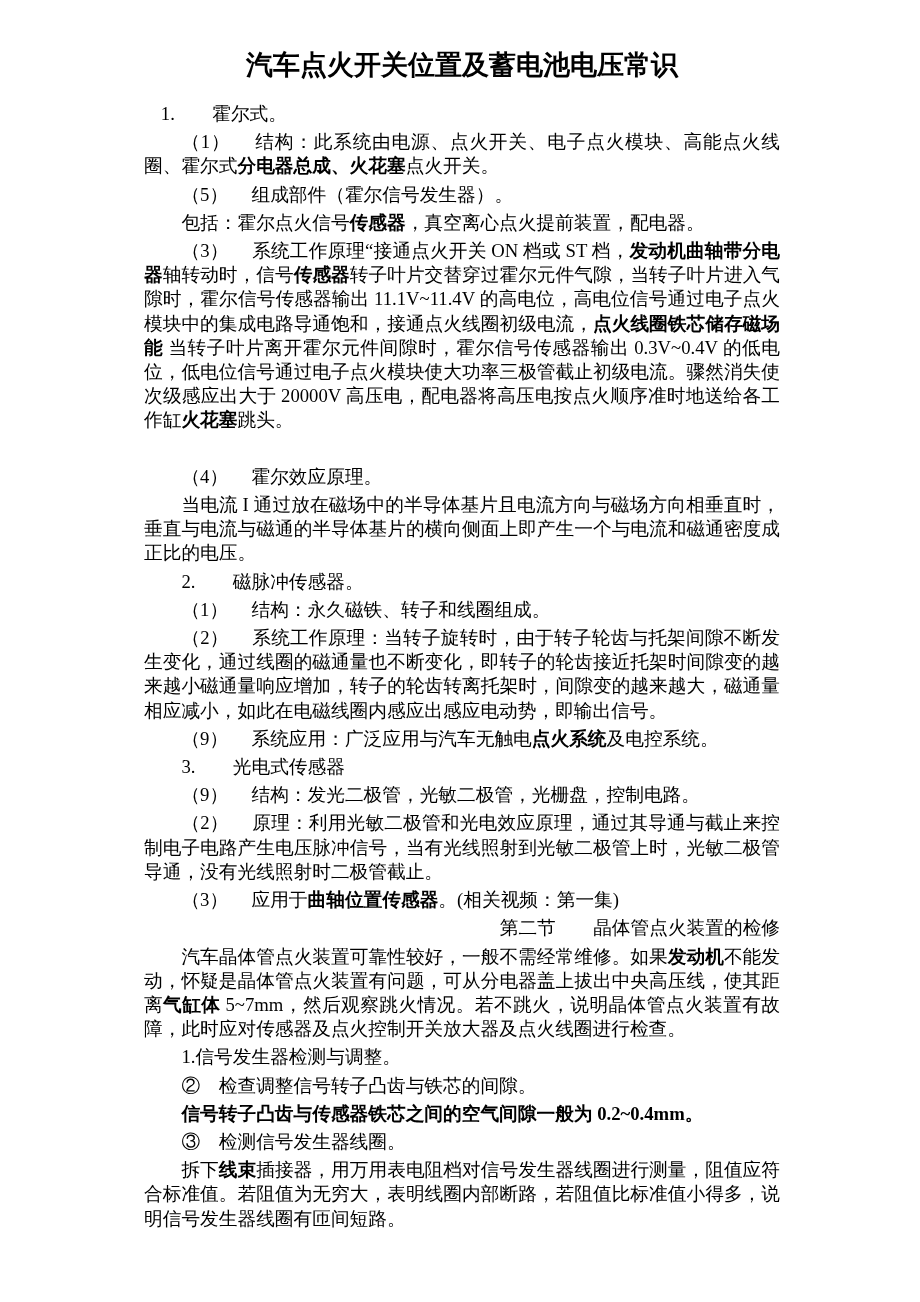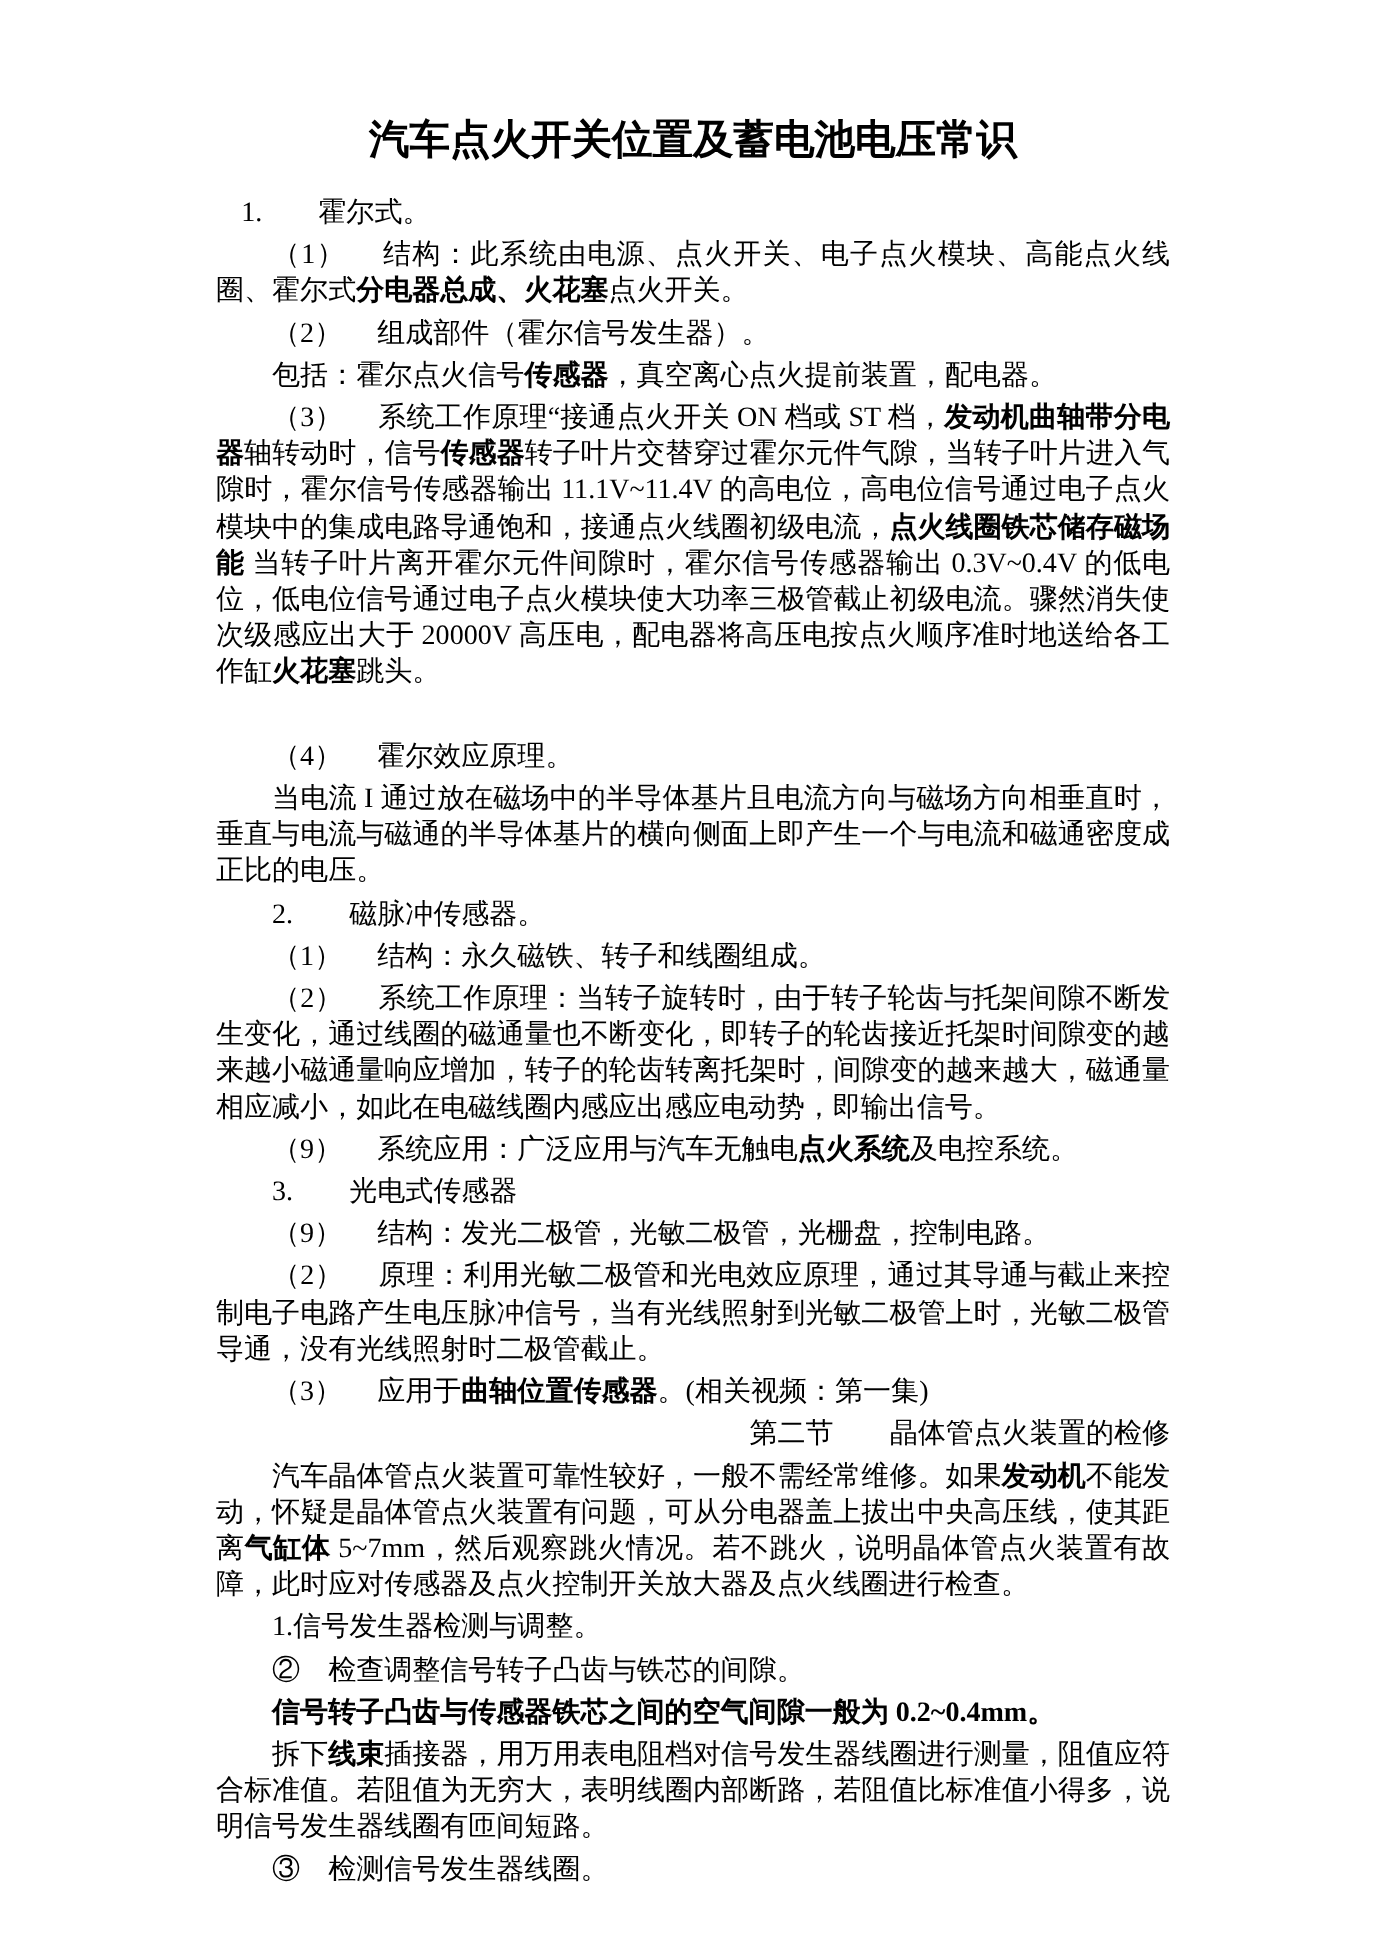--- a/index.html
+++ b/index.html
@@ -9,21 +9,21 @@
   }
   .page {
     position: relative;
     width: 920px;
     height: 1302px;
     background: #ffffff;
     overflow: hidden;
     font-family: "Liberation Serif", "DejaVu Serif", serif;
     color: #000000;
     box-sizing: border-box;
-    padding: 76px 136px 0 140px;
+    padding: 48px 136px 0 140px;
   }
   .doc-title {
     margin: 0 0 20px 0;
     font-size: 27px;
     font-weight: bold;
     text-align: center;
     line-height: 34px;
     white-space: nowrap;
   }
   .para {
@@ -40,35 +40,35 @@
   .bold { font-weight: bold; }
 </style>
 </head>
 <body>
 
 <div class="page">
   <h1 class="doc-title">汽车点火开关位置及蓄电池电压常识</h1>
   <div id="doc-body">
       <p class="para indent-sm"><span>1.　　霍尔式。</span></p>
       <p class="para body"><span>（1）　 结构：此系统由电源、点火开关、电子点火模块、高能点火线圈、霍尔式</span><span class="bold">分电器总成、火花塞</span><span>点火开关。</span></p>
-      <p class="para body"><span>（2）　 组成部件（霍尔信号发生器）。</span></p>
+      <p class="para body"><span>（5）　 组成部件（霍尔信号发生器）。</span></p>
       <p class="para body"><span>包括：霍尔点火信号</span><span class="bold">传感器</span><span>，真空离心点火提前装置，配电器。</span></p>
       <p class="para body"><span>（3）　 系统工作原理“接通点火开关 ON 档或 ST 档，</span><span class="bold">发动机曲轴带分电器</span><span>轴转动时，信号</span><span class="bold">传感器</span><span>转子叶片交替穿过霍尔元件气隙，当转子叶片进入气隙时，霍尔信号传感器输出 11.1V~11.4V 的高电位，高电位信号通过电子点火模块中的集成电路导通饱和，接通点火线圈初级电流，</span><span class="bold">点火线圈铁芯储存磁场能</span><span> 当转子叶片离开霍尔元件间隙时，霍尔信号传感器输出 0.3V~0.4V 的低电位，低电位信号通过电子点火模块使大功率三极管截止初级电流。骤然消失使次级感应出大于 20000V 高压电，配电器将高压电按点火顺序准时地送给各工作缸</span><span class="bold">火花塞</span><span>跳头。</span></p>
       <p class="para blank">&nbsp;</p>
       <p class="para body"><span>（4）　 霍尔效应原理。</span></p>
       <p class="para body"><span>当电流 I 通过放在磁场中的半导体基片且电流方向与磁场方向相垂直时，垂直与电流与磁通的半导体基片的横向侧面上即产生一个与电流和磁通密度成正比的电压。</span></p>
       <p class="para body"><span>2.　　磁脉冲传感器。</span></p>
       <p class="para body"><span>（1）　 结构：永久磁铁、转子和线圈组成。</span></p>
       <p class="para body"><span>（2）　 系统工作原理：当转子旋转时，由于转子轮齿与托架间隙不断发生变化，通过线圈的磁通量也不断变化，即转子的轮齿接近托架时间隙变的越来越小磁通量响应增加，转子的轮齿转离托架时，间隙变的越来越大，磁通量相应减小，如此在电磁线圈内感应出感应电动势，即输出信号。</span></p>
       <p class="para body"><span>（9）　 系统应用：广泛应用与汽车无触电</span><span class="bold">点火系统</span><span>及电控系统。</span></p>
       <p class="para body"><span>3.　　光电式传感器</span></p>
       <p class="para body"><span>（9）　 结构：发光二极管，光敏二极管，光栅盘，控制电路。</span></p>
       <p class="para body"><span>（2）　 原理：利用光敏二极管和光电效应原理，通过其导通与截止来控制电子电路产生电压脉冲信号，当有光线照射到光敏二极管上时，光敏二极管导通，没有光线照射时二极管截止。</span></p>
       <p class="para body"><span>（3）　 应用于</span><span class="bold">曲轴位置传感器</span><span>。(相关视频：第一集)</span></p>
       <p class="para section"><span>第二节　　晶体管点火装置的检修</span></p>
       <p class="para body"><span>汽车晶体管点火装置可靠性较好，一般不需经常维修。如果</span><span class="bold">发动机</span><span>不能发动，怀疑是晶体管点火装置有问题，可从分电器盖上拔出中央高压线，使其距离</span><span class="bold">气缸体</span><span> 5~7mm，然后观察跳火情况。若不跳火，说明晶体管点火装置有故障，此时应对传感器及点火控制开关放大器及点火线圈进行检查。</span></p>
       <p class="para body"><span>1.信号发生器检测与调整。</span></p>
       <p class="para body"><span>②　检查调整信号转子凸齿与铁芯的间隙。</span></p>
       <p class="para body"><span class="bold">信号转子凸齿与传感器铁芯之间的空气间隙一般为 0.2~0.4mm。</span></p>
+      <p class="para body"><span>③　检测信号发生器线圈。</span></p>
       <p class="para body"><span>拆下</span><span class="bold">线束</span><span>插接器，用万用表电阻档对信号发生器线圈进行测量，阻值应符合标准值。若阻值为无穷大，表明线圈内部断路，若阻值比标准值小得多，说明信号发生器线圈有匝间短路。</span></p>
-      <p class="para body"><span>③　检测信号发生器线圈。</span></p>
     </div>
 </div>
 
 </body></html>

